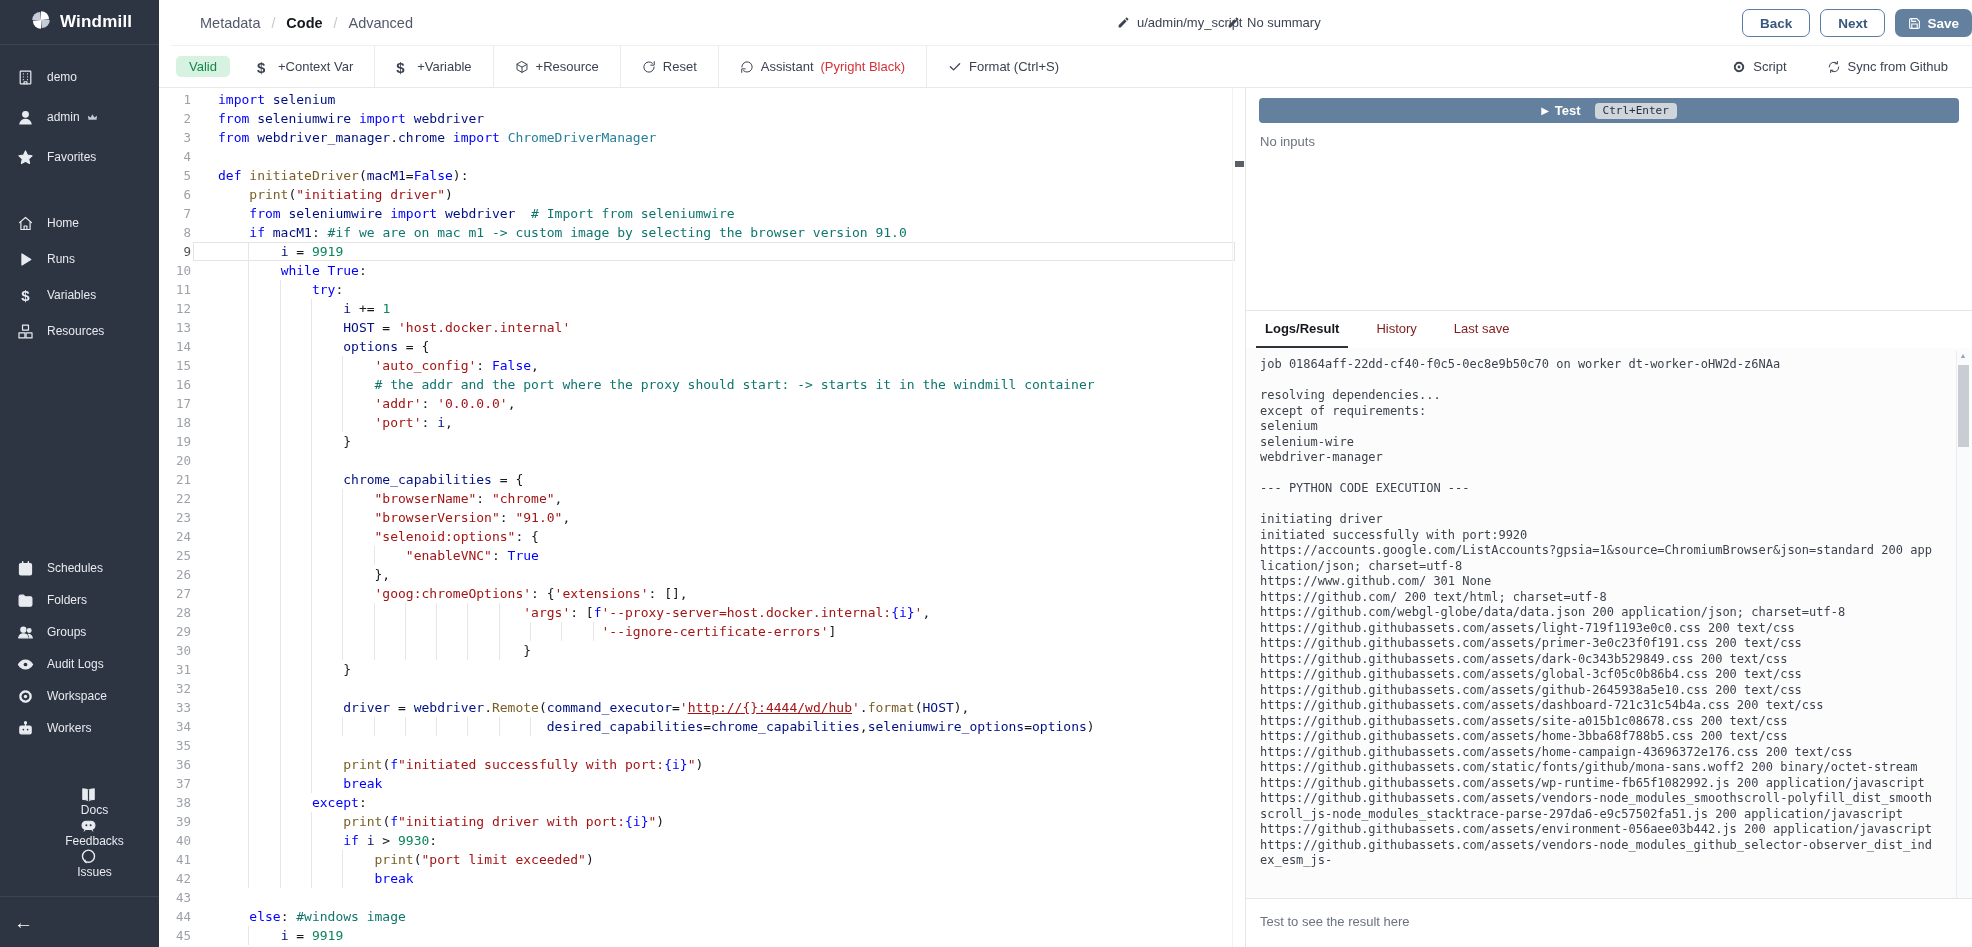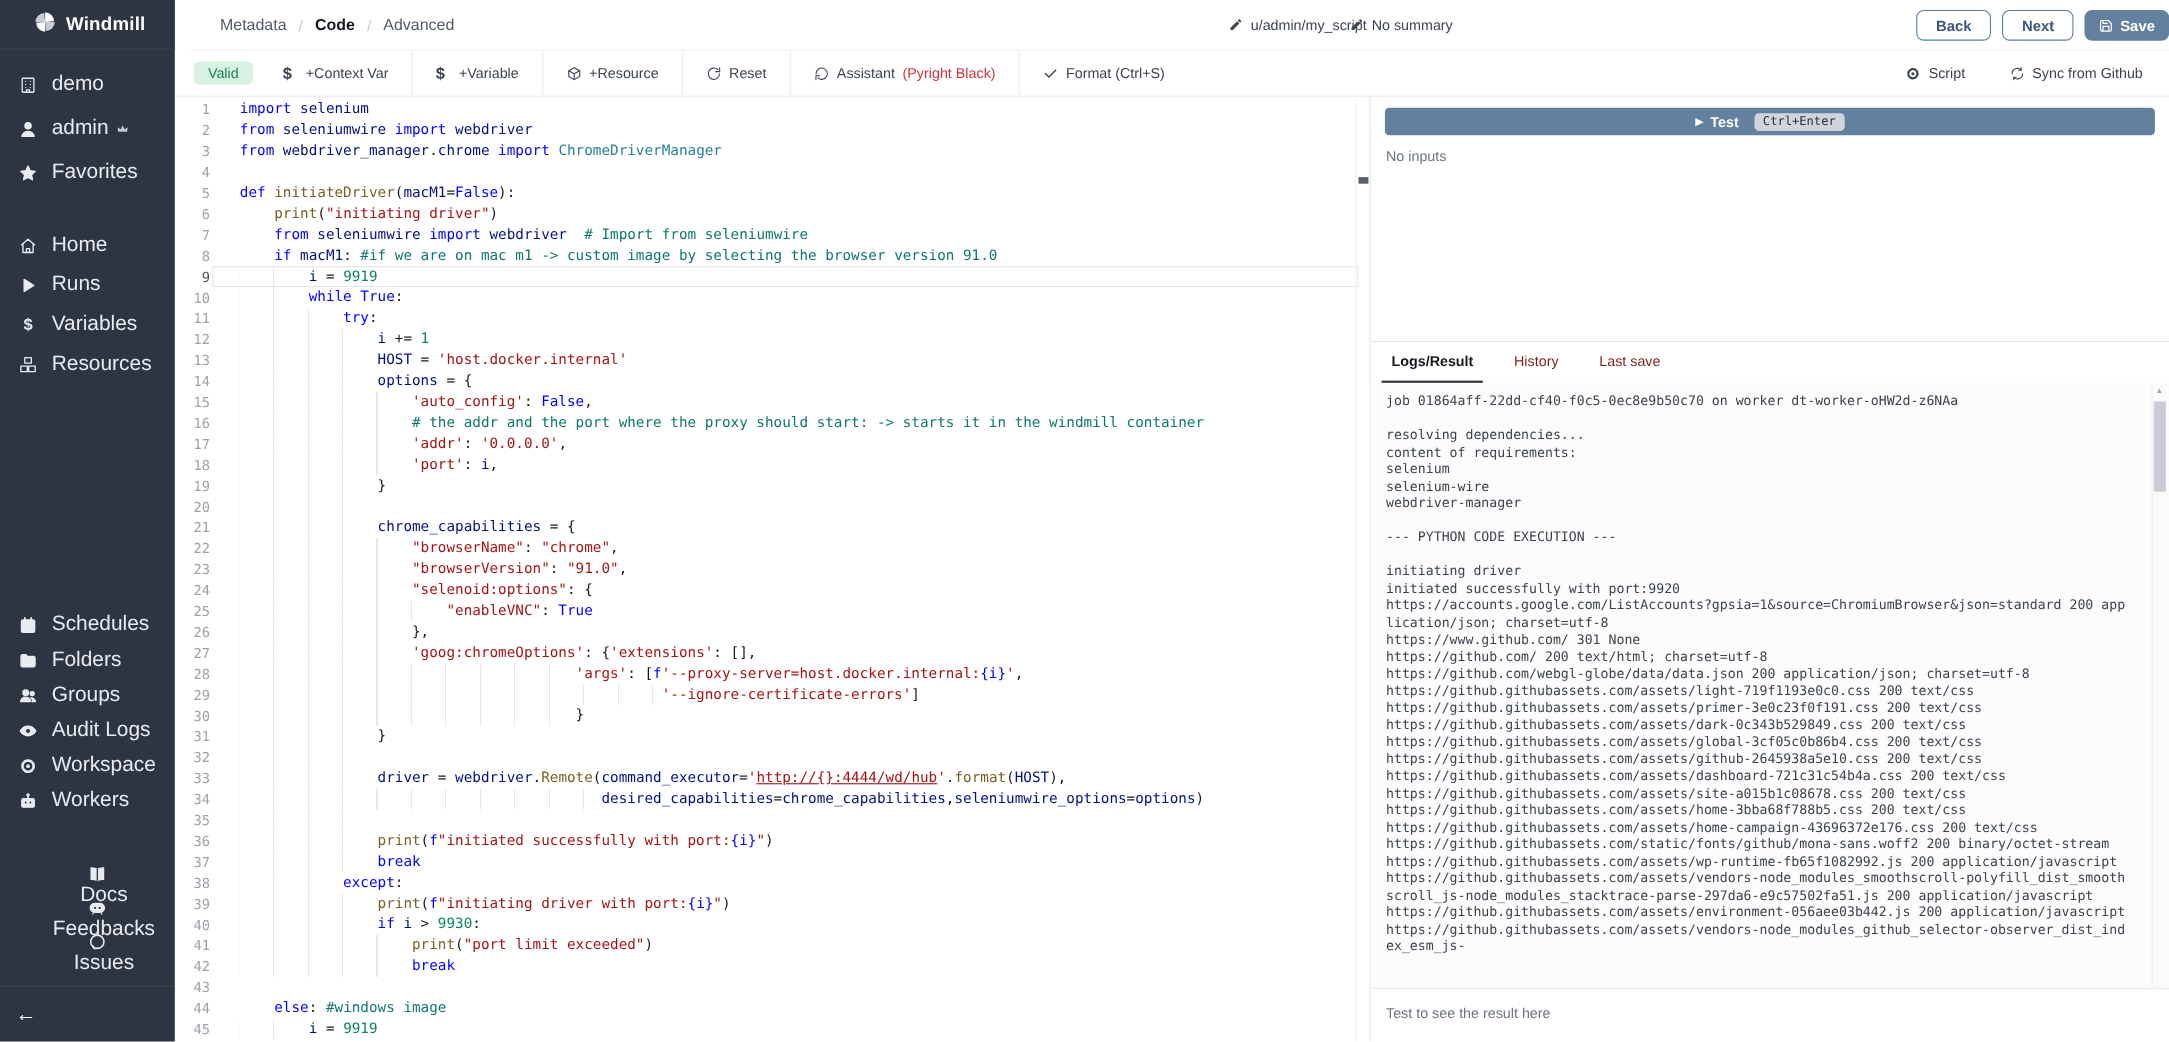--- a/index.html
+++ b/index.html
@@ -10,21 +10,21 @@
   
   #sidebar { position:absolute; left:0; top:0; width:159px; height:947px;
     background:var(--sidebar-bg,#2d3442); color:#eef1f5; }
   #logo-row { height:45px; display:flex; align-items:center; padding-left:30px;
     border-bottom:1px solid #3d4452; }
   #logo-row svg { width:22px; height:22px; }
   #logo-text { font-size:17px; font-weight:bold; margin-left:8px; color:#fff; letter-spacing:.2px; }
   .side-item { display:flex; align-items:center; padding-left:17px; cursor:pointer; color:#e8ebf0; }
   .side-item .s-ico { width:17px; height:17px; flex:none; display:flex; align-items:center; justify-content:center; }
   .side-item .s-ico svg { width:17px; height:17px; }
-  .side-item .s-lbl { margin-left:13px; font-size:19px; font-weight:500; white-space:nowrap; }
+  .side-item .s-lbl { margin-left:13px; font-size:12px; font-weight:500; white-space:nowrap; }
   .dollar-glyph { font-weight:bold; font-size:15px; line-height:1; }
   #side-top { position:absolute; top:57px; left:0; right:0; }
   #side-top .side-item { height:40px; }
   #side-main { position:absolute; top:205px; left:0; right:0; }
   #side-main .side-item { height:36px; }
   #side-admin { position:absolute; top:552px; left:0; right:0; }
   #side-admin .side-item { height:32px; }
   #side-help { position:absolute; top:786px; left:0; right:0; }
   #side-help .side-item { height:31px;flex-direction:column; }
   #side-divider { position:absolute; left:0; right:0; top:896px; border-top:1px solid #3d4452; }
@@ -611,21 +611,21 @@
     <div id="logs-section">
       <div id="tabs">
           <div class="tab active">Logs/Result</div>
           <div class="tab">History</div>
           <div class="tab">Last save</div>
         </div>
       <div id="log-lines">
           <div class="logline">job 01864aff-22dd-cf40-f0c5-0ec8e9b50c70 on worker dt-worker-oHW2d-z6NAa</div>
           <div class="logline">&nbsp;</div>
           <div class="logline">resolving dependencies...</div>
-          <div class="logline">content of requirements:</div>
+          <div class="logline">except of requirements:</div>
           <div class="logline">selenium</div>
           <div class="logline">selenium-wire</div>
           <div class="logline">webdriver-manager</div>
           <div class="logline">&nbsp;</div>
           <div class="logline">--- PYTHON CODE EXECUTION ---</div>
           <div class="logline">&nbsp;</div>
           <div class="logline">initiating driver</div>
           <div class="logline">initiated successfully with port:9920</div>
           <div class="logline">https://accounts.google.com/ListAccounts?gpsia=1&amp;source=ChromiumBrowser&amp;json=standard 200 application/json; charset=utf-8</div>
           <div class="logline">https://www.github.com/ 301 None</div>

